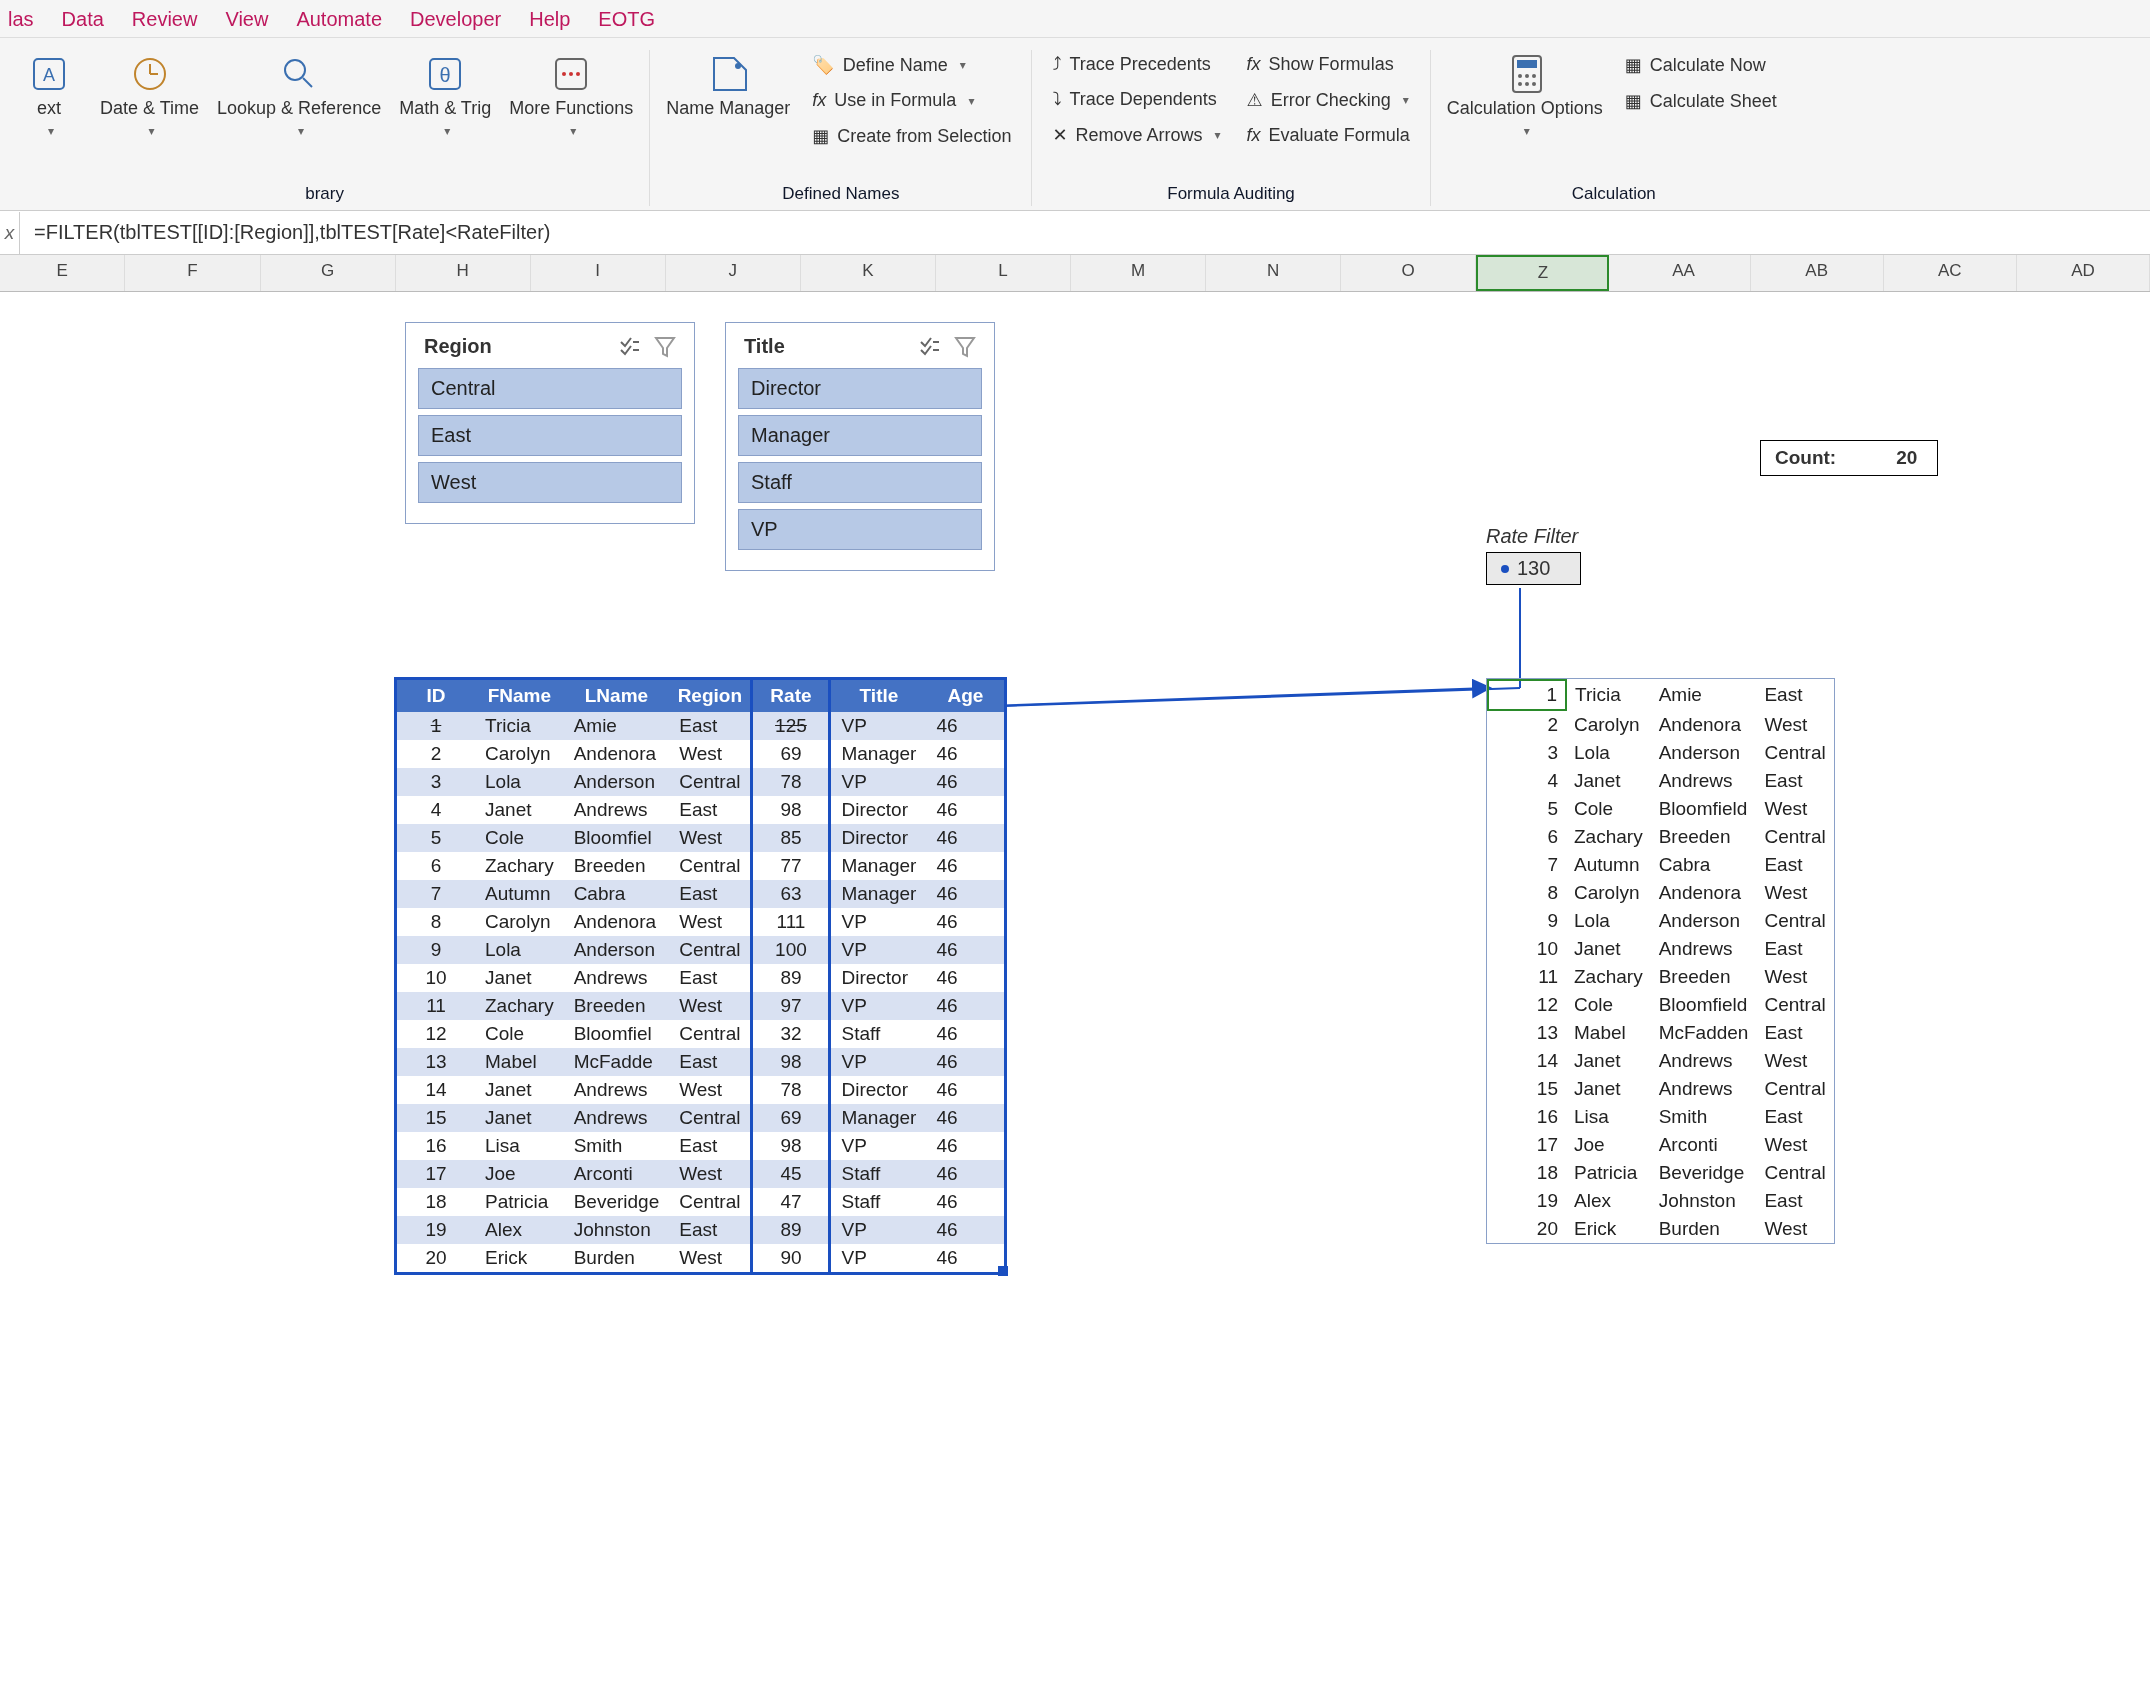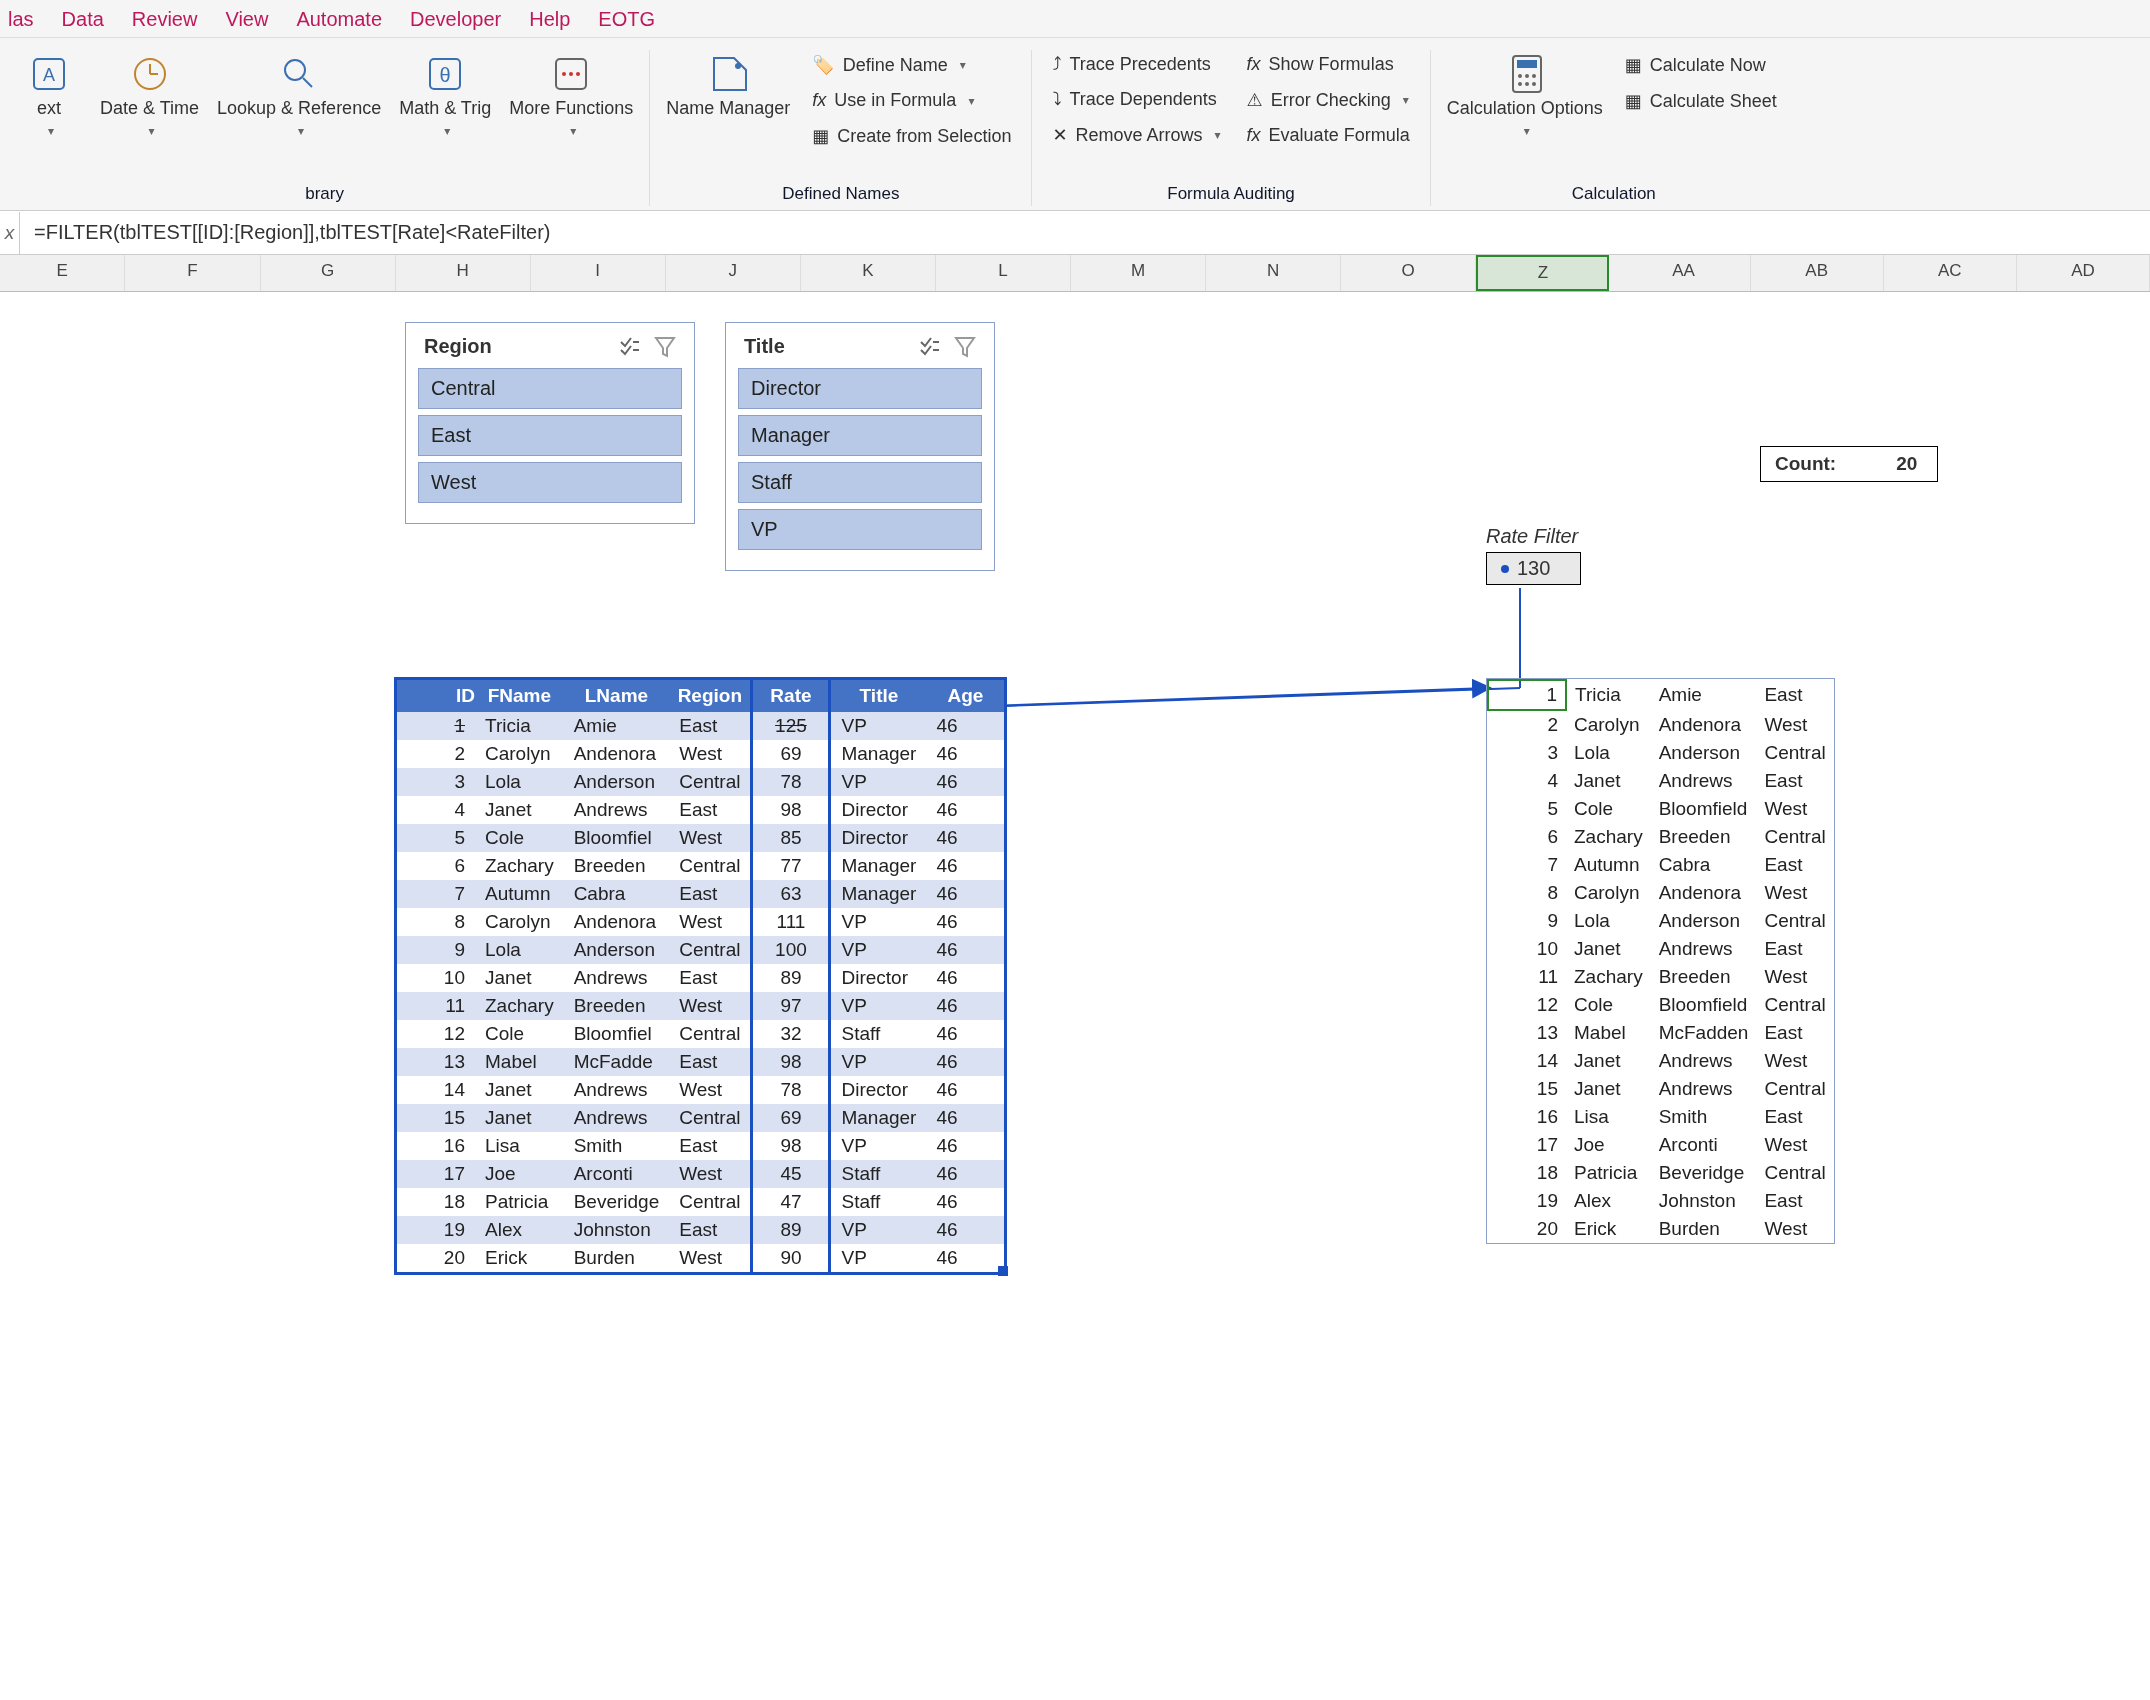--- a/index.html
+++ b/index.html
@@ -53,21 +53,21 @@
 .rfilter .rfbox { border: 1px solid #000; background: #e9e9e9; padding: 4px 30px 4px 30px; font-size: 20px; position: relative; }
 .rfilter .rfbox::before { content: ""; position: absolute; left: 14px; top: 50%; width: 8px; height: 8px; background: #1a4fc0; border-radius: 50%; transform: translateY(-50%); }
 
 
 .tbl { position: absolute; border: 3px solid #1a4fc0; }
 .tbl table { border-collapse: collapse; }
 .tbl th { background: #4472C4; color: #fff; font-weight: 600; padding: 5px 0; font-size: 19px; text-align: center; }
 .tbl td { padding: 3px 10px; font-size: 19px; color: #222; overflow: hidden; white-space: nowrap; }
 .tbl tr:nth-child(odd) td { background: #d9e1f2; }
 .tbl tr:nth-child(even) td { background: #fff; }
-.tbl .col-id { width: 78px; text-align: right; }
+.tbl .col-id { width: 78px; text-align: center; }
 .tbl .col-fn { width: 78px; }
 .tbl .col-ln { width: 78px; }
 .tbl .col-rg { width: 78px; }
 .tbl .col-rt { width: 78px; text-align: center; }
 .tbl .col-tt { width: 78px; }
 .tbl .col-ag { width: 78px; }
 .tbl .vsep { border-right: 3px solid #1a4fc0; }
 .strike { text-decoration: line-through; }
 .tbl .corner { position: absolute; right: -4px; bottom: -4px; width: 10px; height: 10px; background: #1a4fc0; }
 
@@ -331,21 +331,21 @@
       </span>
     </div>
     <div class="sitems" id="slicer-title-items">
         <div class="sitem">Director</div>
         <div class="sitem">Manager</div>
         <div class="sitem">Staff</div>
         <div class="sitem">VP</div>
       </div>
   </div>
 
-  <div class="countbox" style="left:1760px; top:154px;">
+  <div class="countbox" style="left:1760px; top:148px;">
     <div class="clabel">Count:</div>
     <div class="cval">20</div>
   </div>
 
   <div class="rfilter" style="left:1486px; top:233px;">
     <div class="rflbl">Rate Filter</div>
     <div class="rfbox">130</div>
   </div>
 
   <svg class="tracearrow" style="left:420px; top:296px;" width="1105" height="145">

